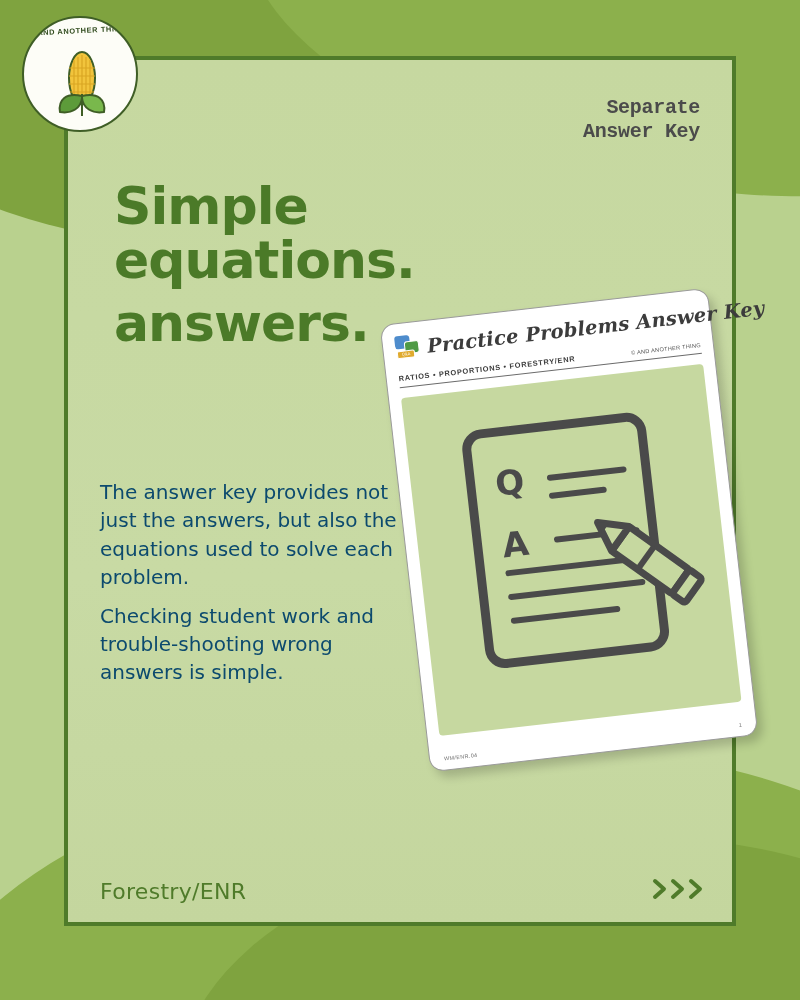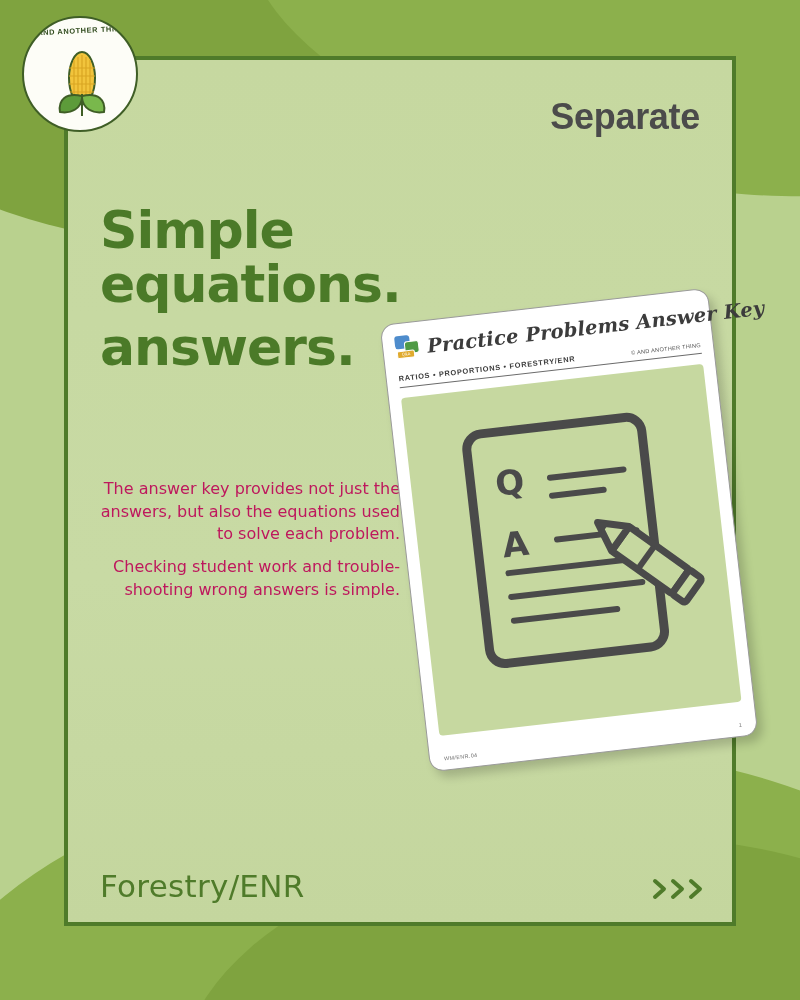--- a/index.html
+++ b/index.html
@@ -113,36 +113,35 @@
   
   .header-right {
     position: absolute;
     right: 100px;
     top: 96px;
     text-align: right;
     z-index: 10;
   }
   .header-right .l1,
   .header-right .l2 {
-    font-family: Liberation Sans, sans-serif;
-    font-weight: bold;
-    font-size: 36px;
+    font-family: Liberation Mono, monospace;
+    font-weight: bold;
+    font-size: 20px;
     line-height: 1.18;
     color: #4b4b4b;
     letter-spacing: -0.3px;
   }
 
   
   .headline {
     position: absolute;
-    left: 100px;
+    left: 114px;
     top: 180px;
     width: 360px;
     z-index: 10;
-    margin-top: 24px;
   }
   .headline div {
     font-family: "DejaVu Sans", sans-serif;
     font-weight: bold;
     font-size: 52px;
     line-height: 1.03;
     color: #4b7a28;
     letter-spacing: -1px;
   }
   .headline .gap { height: 10px; font-size: 0; line-height: 0; }
@@ -150,34 +149,33 @@
   
   .body-copy {
     position: absolute;
     left: 100px;
     top: 478px;
     width: 300px;
     z-index: 10;
   }
   .body-copy p {
     font-family: "DejaVu Sans", sans-serif;
-    font-size: 16px;
+    font-size: 20px;
     line-height: 1.42;
-    color: #be185d;
-    text-align: right;
+    color: #0c4a6e;
   }
   .body-copy p + p { margin-top: 10px; }
 
   
   .footer-label {
     position: absolute;
     left: 100px;
     bottom: 96px;
     font-family: "DejaVu Sans", sans-serif;
-    font-size: 31px;
+    font-size: 22px;
     font-weight: normal;
     color: #4f7b2a;
     letter-spacing: 0.3px;
     z-index: 10;
   }
   .chevrons {
     position: absolute;
     right: 96px;
     bottom: 100px;
     display: flex;
@@ -349,20 +347,21 @@
         <line x1="16" y1="44" x2="40" y2="44"></line>
       </g>
       <path d="M28 48 C12 44 4 52 6 64 C18 66 27 60 28 50 Z" fill="#5d9b3a" stroke="#3f5e26" stroke-width="2"></path>
       <path d="M28 48 C44 44 52 52 50 64 C38 66 29 60 28 50 Z" fill="#79b84c" stroke="#3f5e26" stroke-width="2"></path>
       <path d="M28 46 L28 68" stroke="#3f5e26" stroke-width="2"></path>
     </svg>
   </div>
 
   <div class="header-right">
     <div class="l1">Separate</div>
+    <div class="l2">Answer Key</div>
   </div>
 
   <div class="headline">
     <div>Simple</div>
     <div>equations.</div>
     <div class="gap"></div>
     <div>answers.</div>
   </div>
 
   <div class="body-copy">

